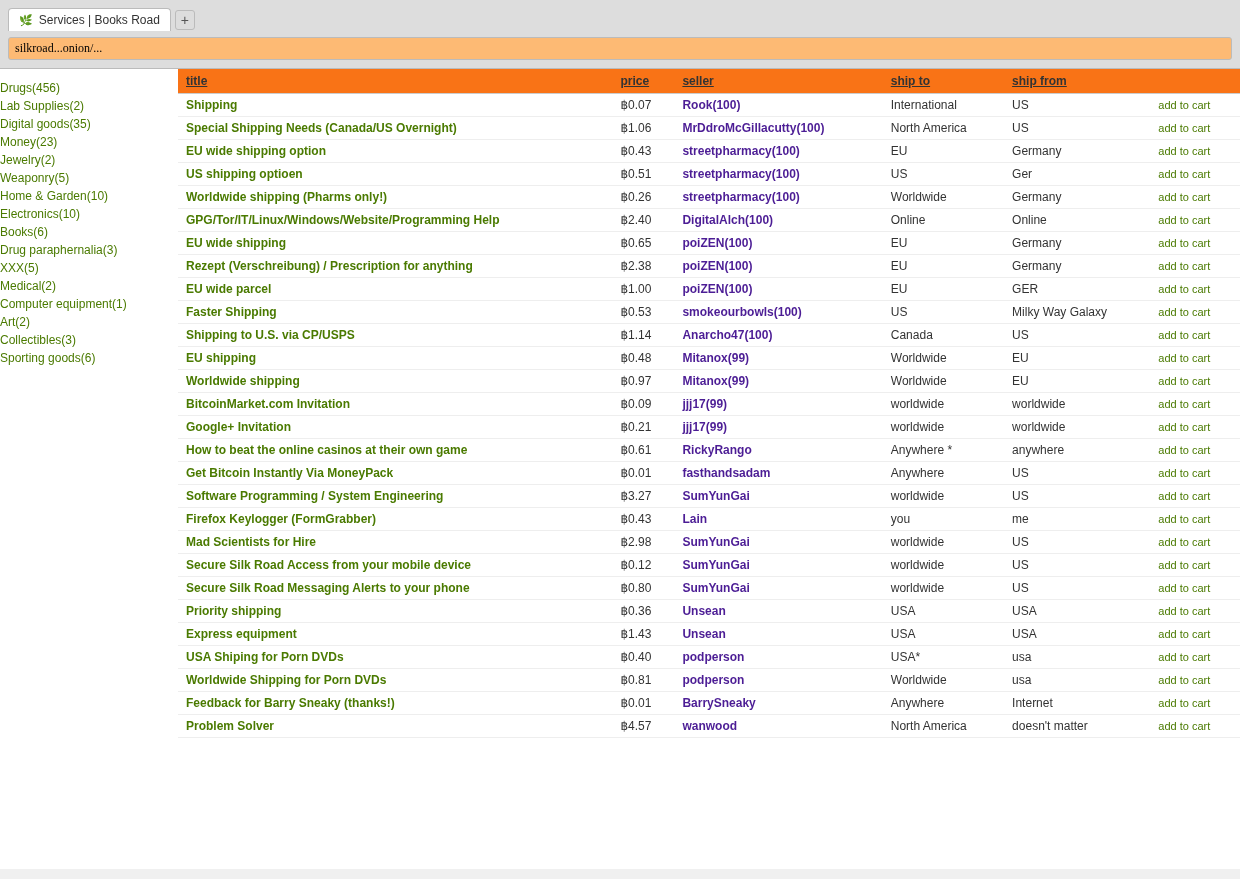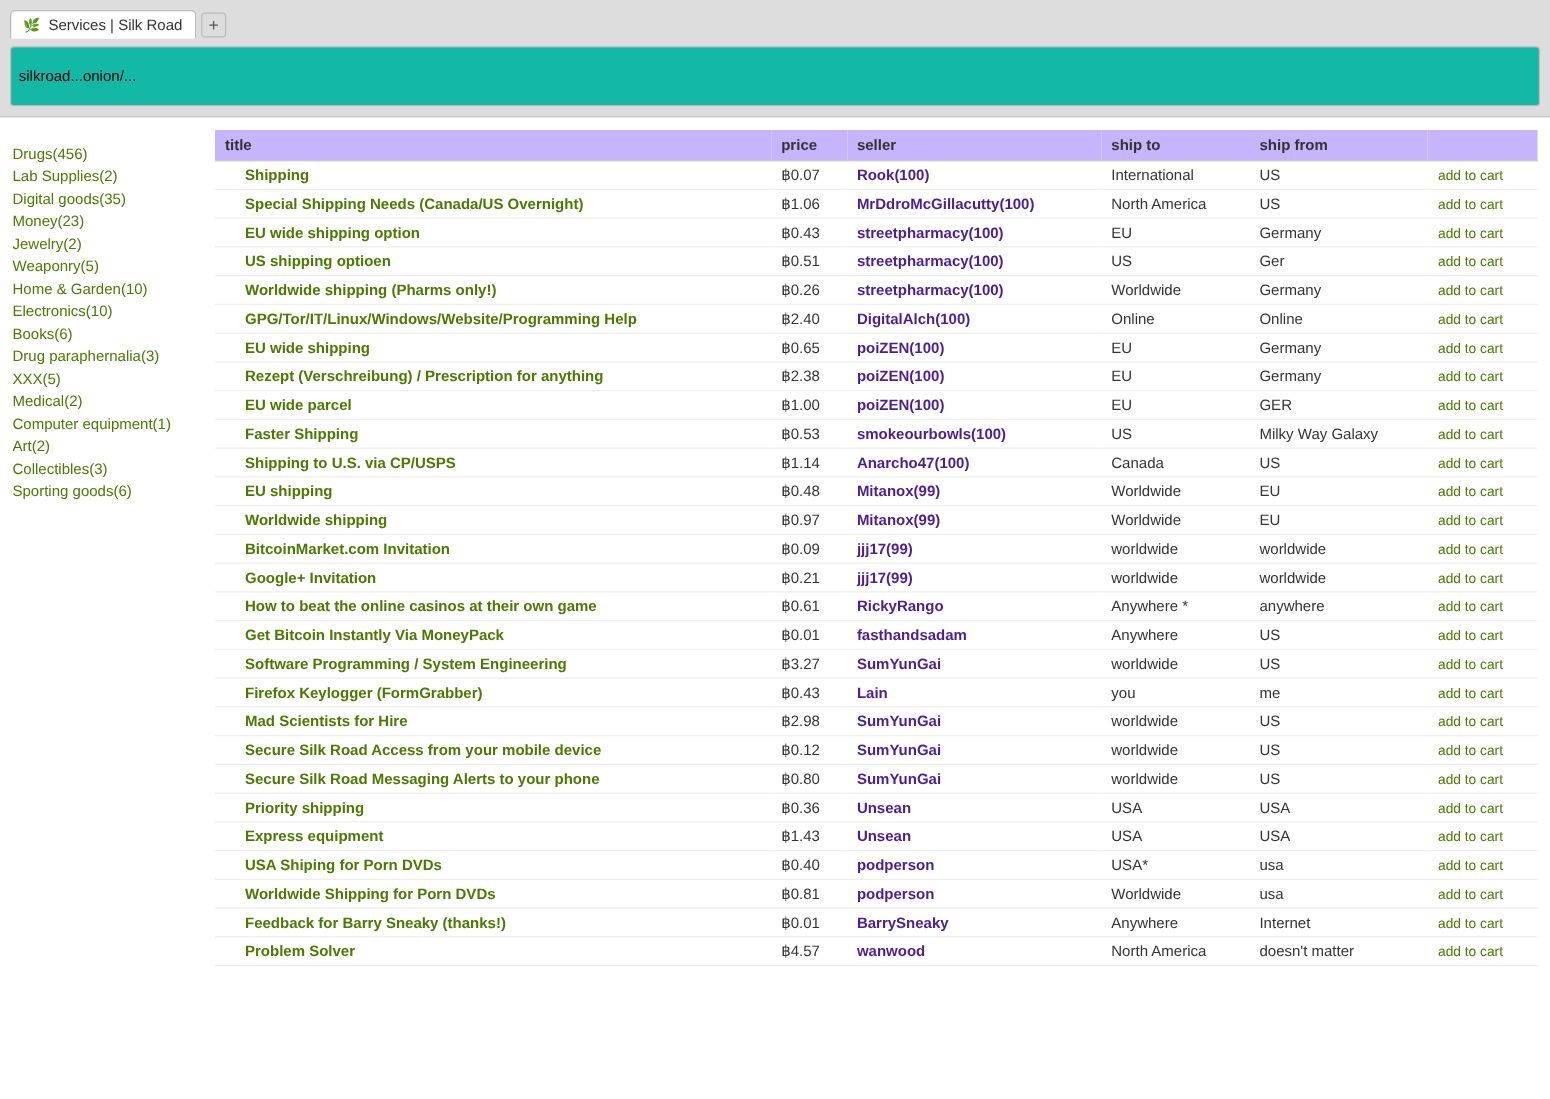--- a/index.html
+++ b/index.html
@@ -48,30 +48,30 @@
       align-items: center;
       justify-content: center;
     }
     .address-bar-row {
       display: flex;
       align-items: center;
       gap: 6px;
     }
     .address-bar {
       flex: 1;
-      padding: 16px 6px;
+      padding: 3px 6px;
       border: 1px solid #bbb;
       border-radius: 3px;
       font-size: 12px;
-      background: #14b8a6;
+      background: #fdba74;
+      font-family: Liberation Serif, serif;
     }
     .page-body {
       display: flex;
-      padding: 10px;
-      gap: 2px;
+      gap: 18px;
       background: #fff;
       min-height: 800px;
     }
     .sidebar {
       width: 160px;
       flex-shrink: 0;
       padding-top: 10px;
     }
     .sidebar a {
       display: block;
@@ -82,40 +82,40 @@
     }
     .main-content {
       flex: 1;
     }
     .listing-table {
       width: 100%;
       border-collapse: collapse;
       font-size: 12px;
     }
     .listing-table thead tr {
-      background: #c4b5fd;
+      background: #f97316;
+      text-decoration: underline;
     }
     .listing-table th {
       text-align: left;
       padding: 5px 8px;
       font-weight: bold;
       color: #333;
       border-bottom: 1px solid #ccc;
     }
     .listing-table td {
       padding: 4px 8px;
       border-bottom: 1px solid #eee;
       vertical-align: top;
     }
     .item-title {
       color: #4a7a00;
       font-weight: bold;
       cursor: pointer;
       text-decoration: none;
-      margin-left: 16px;
     }
     .seller-link {
       color: #4c1d95;
       text-decoration: none;
       font-weight: bold;
     }
     .add-to-cart {
       color: #4a7a00;
       cursor: pointer;
       text-decoration: none;
@@ -127,21 +127,21 @@
       white-space: nowrap;
     }
   </style>
 </head>
 <body>
 
 <div class="browser-chrome">
   <div class="tab-bar">
     <div class="tab">
       <span class="tab-icon">🌿</span>
-      <span>Services | Silk Road</span>
+      <span>Services | Books Road</span>
     </div>
     <button class="new-tab-btn">+</button>
   </div>
   <div class="address-bar-row">
     <input class="address-bar" type="text" value="silkroad...onion/..." style="">
   </div>
 </div>
 
 <div class="page-body">
   <div class="sidebar">

